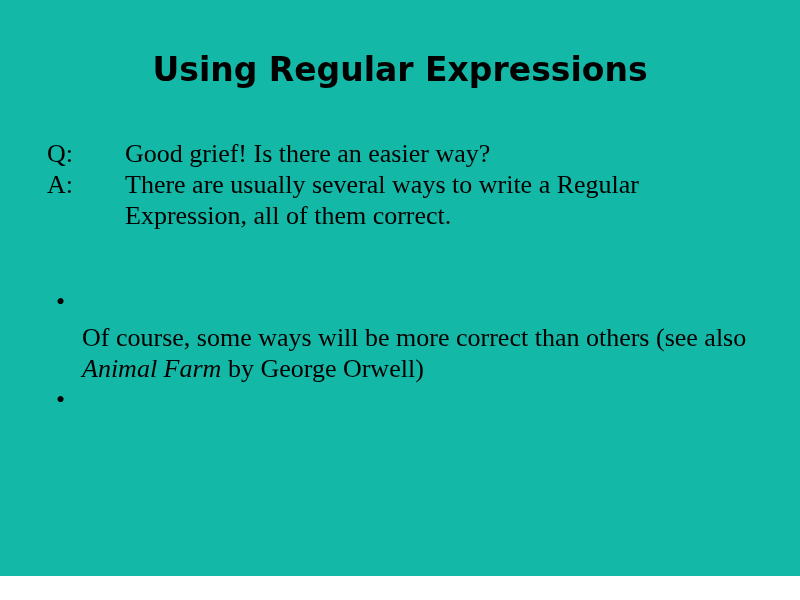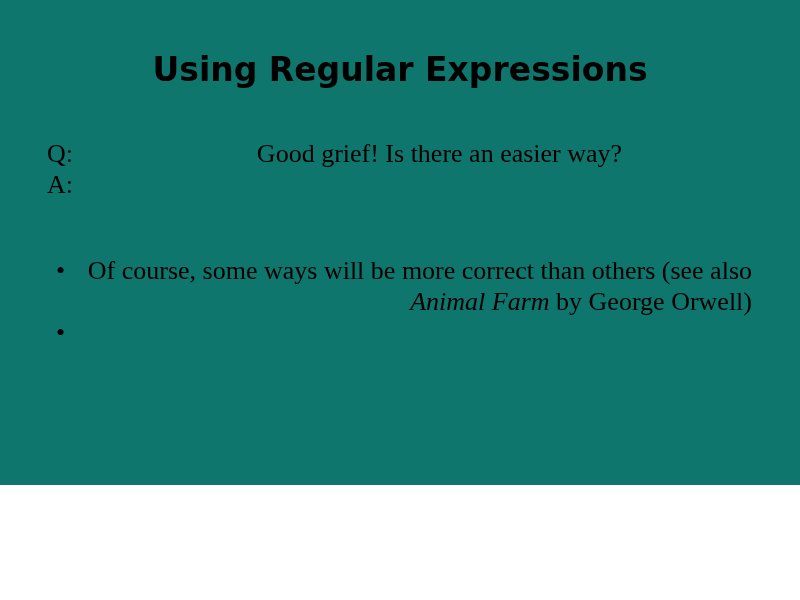--- a/index.html
+++ b/index.html
@@ -11,22 +11,22 @@
     height: 600px;
     background: #ffffff;
     font-family: "Liberation Serif", serif;
     color: #000000;
     overflow: hidden;
   }
 
   .slide {
     position: relative;
     width: 800px;
-    height: 485px;
-    background: #0f766e;
+    height: 576px;
+    background: #14b8a6;
     box-sizing: border-box;
   }
 
   .slide-title {
     position: absolute;
     left: 0;
     top: 50px;
     width: 800px;
     text-align: center;
     font-family: "DejaVu Sans", "Liberation Sans", sans-serif;
@@ -58,21 +58,21 @@
   }
 
   .qa-label {
     flex: 0 0 auto;
     width: 78px;
     text-align: left;
   }
 
   .qa-text {
     flex: 1 1 auto;
-    text-align: center;
+    text-align: left;
   }
 
   .qa-gap {
     height: 55px;
   }
 
   
   .bullet-list {
     margin: 0;
     padding: 0;
@@ -94,21 +94,22 @@
   .bullet-marker {
     flex: 0 0 auto;
     width: 26px;
     text-align: left;
     font-size: 26px;
     line-height: 31px;
   }
 
   .bullet-text {
     flex: 1 1 auto;
-    text-align: right;
+    text-align: left;
+    margin-top: 36px;
   }
 
   .italic-title {
     font-style: italic;
   }
 </style>
 </head>
 <body>
 
 <div class="slide">
@@ -117,20 +118,21 @@
 
   <div class="body-area">
 
     <div class="qa-row">
       <span class="qa-label">Q:</span>
       <span class="qa-text">Good grief! Is there an easier way?</span>
     </div>
 
     <div class="qa-row">
       <span class="qa-label">A:</span>
+      <span class="qa-text">There are usually several ways to write a Regular Expression, all of them correct.</span>
     </div>
 
     <div class="qa-gap"></div>
 
     <ul class="bullet-list">
 
       <li class="bullet-item">
         <span class="bullet-marker">•</span>
         <span class="bullet-text"><span>Of course, some ways will be more correct than others (see also </span><span class="italic-title">Animal Farm</span><span> by George Orwell)</span></span>
       </li>

